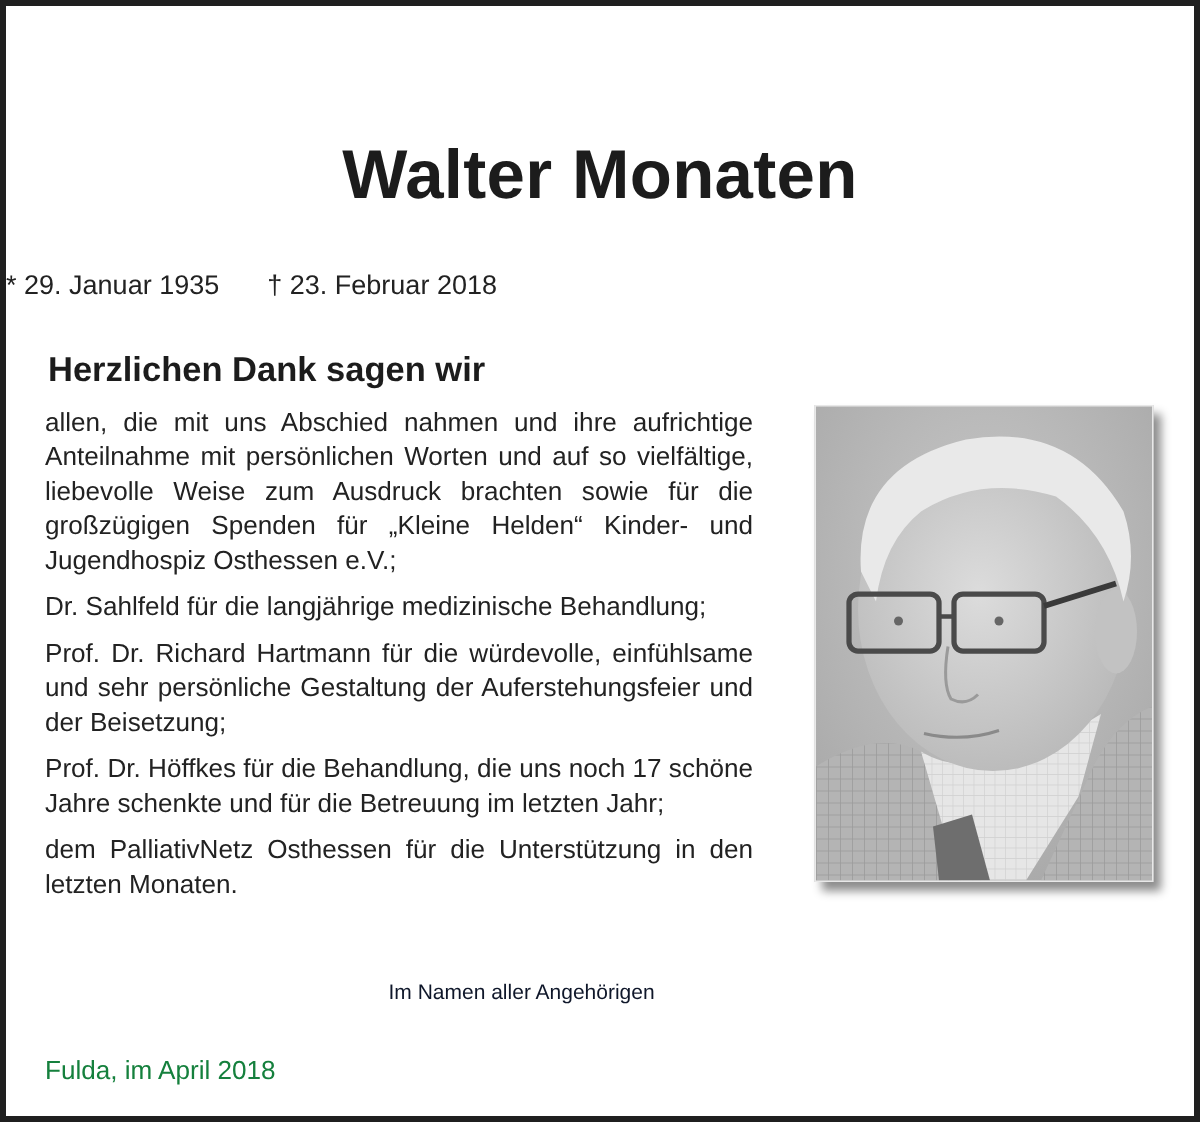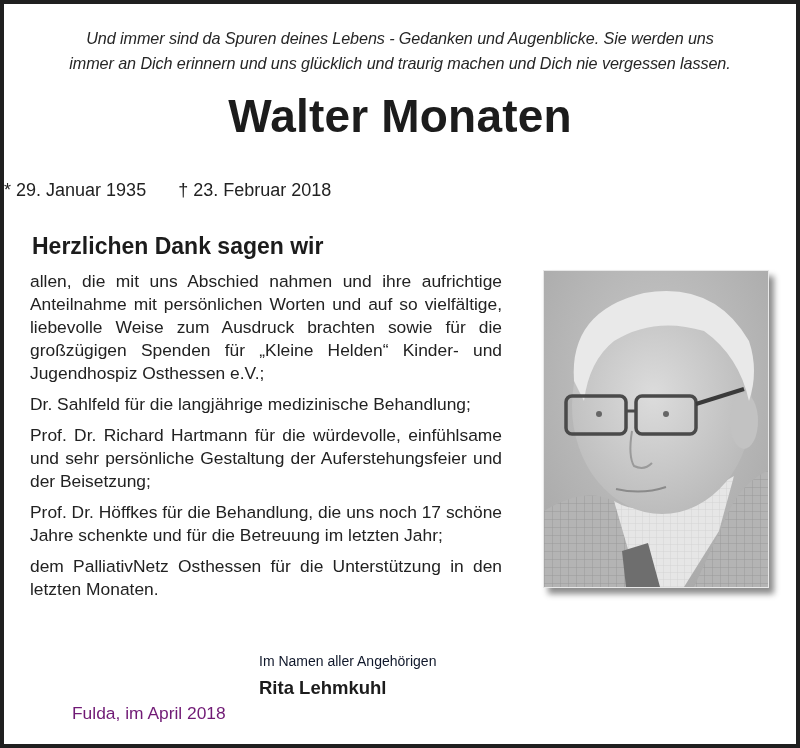--- a/index.html
+++ b/index.html
@@ -84,32 +84,28 @@
   .sign-intro {
     left: 255px; top: 646px;
     font-size: 14px; line-height: 23px; color: #0f172a;
   }
   .sign-name {
     left: 255px; top: 672px;
     font-weight: bold; font-size: 18.5px; line-height: 24px; color: #1c1c1c;
   }
   .place {
     left: 26px; top: 698px;
-    font-size: 17.4px; line-height: 23px; color: #701a75; margin-left: 42px;
+    font-size: 17.4px; line-height: 23px; color: #15803d;
   }
 </style>
 </head>
 <body>
 
 <div class="page">
 
-  <div class="abs motto">
-    <div>Und immer sind da Spuren deines Lebens - Gedanken und Augenblicke. Sie werden uns</div>
-    <div>immer an Dich erinnern und uns glücklich und traurig machen und Dich nie vergessen lassen.</div>
-  </div>
 
   <h1 class="abs name">Walter Monaten</h1>
 
 
   <div class="abs dates">
     <span>*</span>
     <span>29. Januar 1935</span>
     <span class="gap"></span>
     <span>†</span>
     <span>23. Februar 2018</span>
@@ -169,17 +165,16 @@
 
       <circle cx="55" cy="143" r="3" fill="#666"></circle>
       <circle cx="122" cy="143" r="3" fill="#666"></circle>
 
       <path d="M88 160 Q84 185 90 195 Q100 200 108 192" fill="none" stroke="#9a9a9a" stroke-width="2"></path>
       <path d="M72 218 Q98 224 122 216" fill="none" stroke="#8a8a8a" stroke-width="2"></path>
     </svg>
   </div>
 
   <div class="abs sign-intro">Im Namen aller Angehörigen</div>
-  <div class="abs sign-name">Rita Lehmkuhl</div>
 
   <div class="abs place">Fulda, im April 2018</div>
 
 </div>
 
 </body></html>

